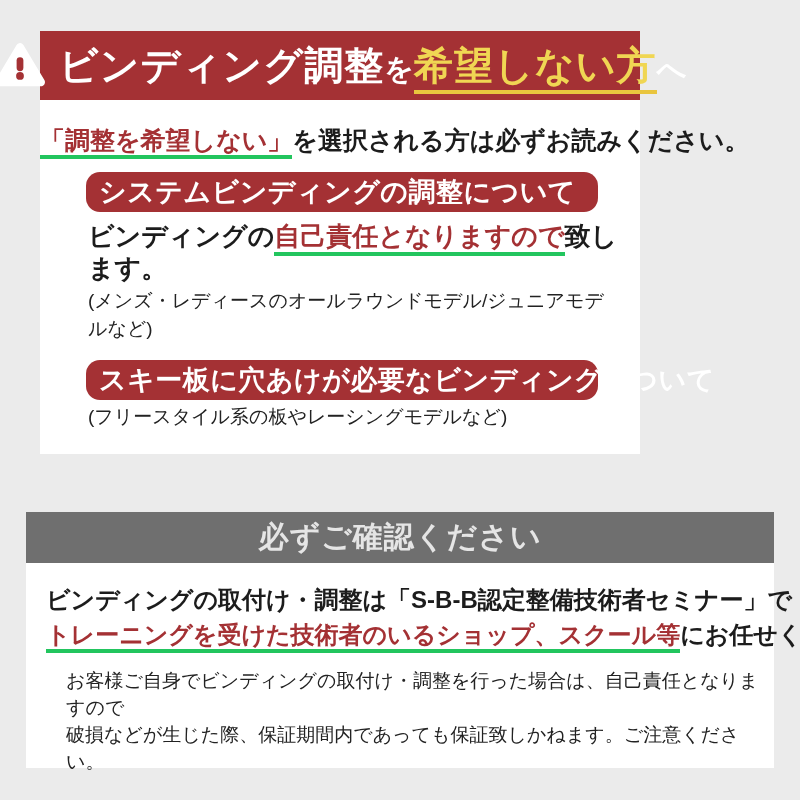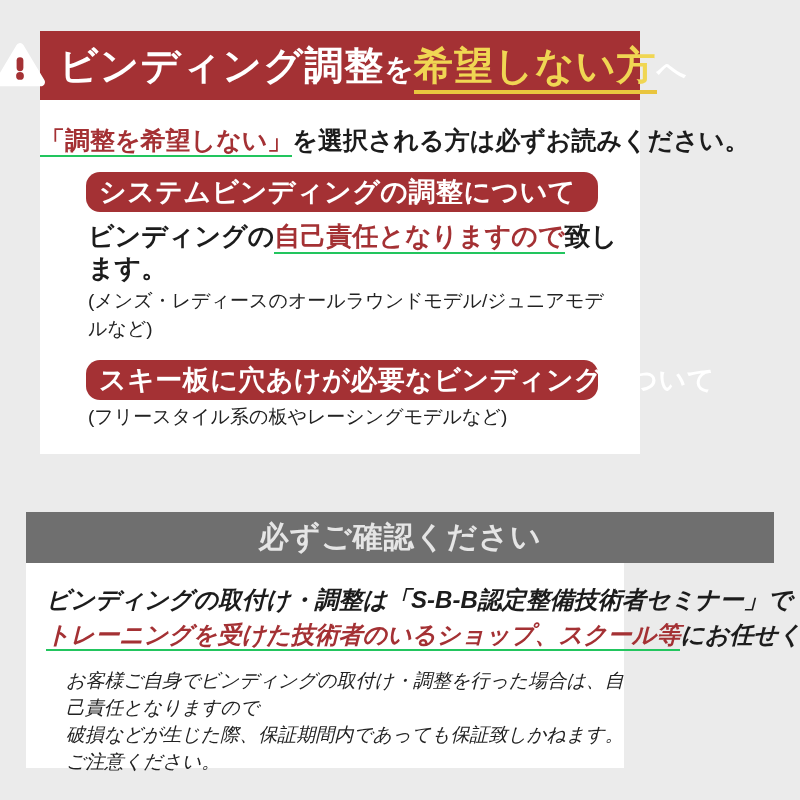--- a/index.html
+++ b/index.html
@@ -27,21 +27,21 @@
     border-bottom:4px solid #e9c53e;padding-bottom:3px;
   }
   .card1-body{background:#ffffff;padding:25px 0 7px 0;}
 
   .intro-line{
     text-align:center;font-size:25px;font-weight:800;line-height:30px;
     white-space:nowrap;
   }
   .red-underline{
     color:#a43134;
-    border-bottom:2px solid #22c55e;padding-bottom:1px;
+    border-bottom:4px solid #22c55e;padding-bottom:1px;
   }
 
   .sec-heading{
     margin:17px 42px 0 46px;height:40px;background:#a43134;
     display:flex;align-items:center;
     color:#ffffff;font-size:27px;font-weight:800;
     padding-left:13px;white-space:nowrap;letter-spacing:.5px;border-radius:14px;
   }
   .body-line{
     margin:8px 20px 0 48px;font-size:26px;font-weight:800;line-height:32px;
@@ -50,22 +50,22 @@
     margin:3px 20px 16px 48px;font-size:19px;font-weight:500;line-height:28px;color:#222222;
   }
 
   
   .gray-banner{
     position:absolute;left:26px;top:512px;width:748px;height:51px;
     background:#6f6f6f;display:flex;align-items:center;justify-content:center;
     color:#e5e5e5;font-size:30px;font-weight:800;letter-spacing:1px;
   }
   .card2{
-    position:absolute;left:26px;top:563px;width:598px;height:205px;
-    background:#ffffff;box-sizing:border-box;padding:22px 0 0 20px;font-style:italic;
+    position:absolute;left:26px;top:563px;width:748px;height:205px;
+    background:#ffffff;box-sizing:border-box;padding:22px 0 0 20px;
   }
   .c2-line{font-size:24px;font-weight:800;line-height:30px;white-space:nowrap;}
   .c2-line2{margin-top:4px;font-size:24px;font-weight:800;line-height:32px;white-space:nowrap;}
   .footnotes{margin-top:16px;font-size:19px;font-weight:500;line-height:27px;color:#222;}
   .fn-cont{padding-left:20px;}
 </style>
 </head>
 <body>
 
 <div class="page">

